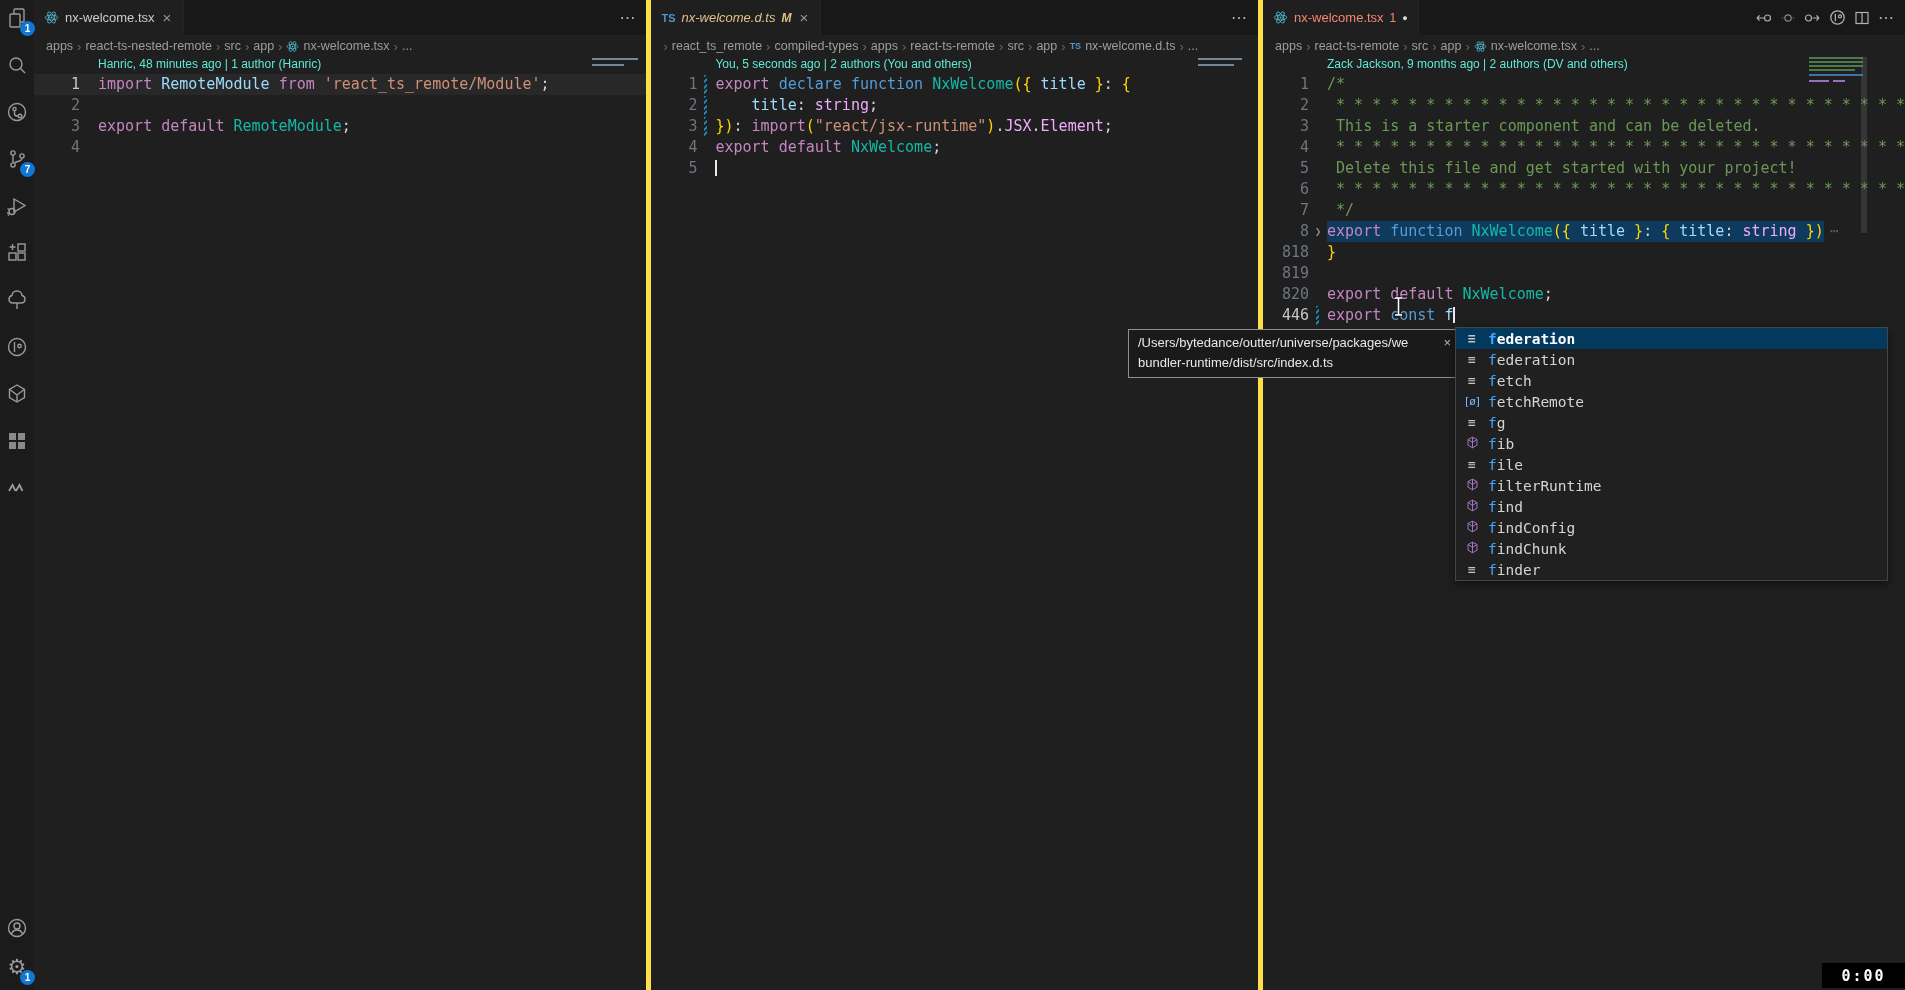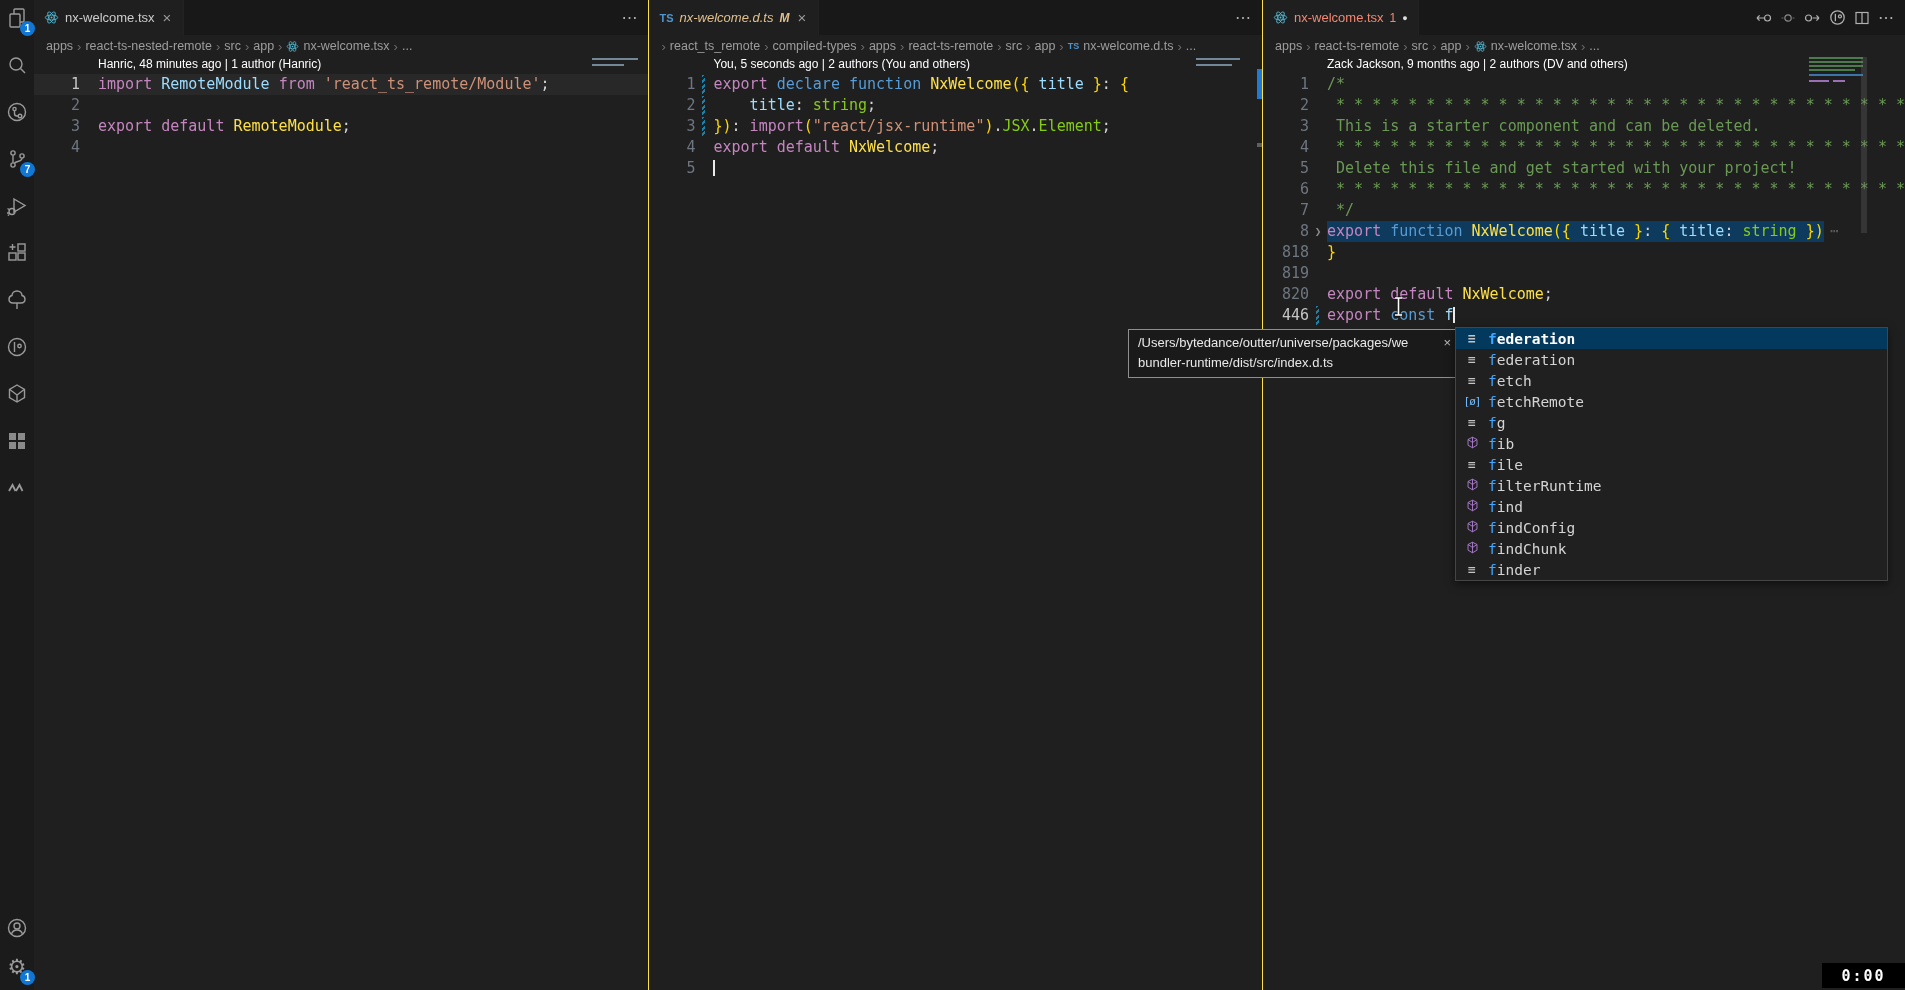--- a/index.html
+++ b/index.html
@@ -13,21 +13,21 @@
   .ab-top { display:flex; flex-direction:column; gap:21px; align-items:center; }
   .ab-bottom { margin-top:auto; display:flex; flex-direction:column; gap:13px; align-items:center; padding-bottom:10px; }
   .ab-item { position:relative; width:26px; height:26px; display:flex; align-items:center; justify-content:center; cursor:pointer; }
   .ab-item svg { stroke:#9a9a9a; fill:none; stroke-width:1.4; }
   .badge { position:absolute; right:-5px; bottom:-5px; min-width:15px; height:15px; border-radius:50%;
            background:#1177d4; color:#fff; font-size:10px; line-height:15px; text-align:center; font-weight:bold; }
   .gear-glyph { font-size:21px; color:#9a9a9a; }
 
   
   .group { display:flex; flex-direction:column; background:#1f1f1f;justify-content:center; }
-  .group + .group { border-left:1px solid #fde047; }
+  .group + .group { border-left:5px solid #fde047; }
   #group0 { width:632px; } #group1 { width:631px; } #group2 { flex:1; }
 
   .tabbar { height:35px; background:#181818; display:flex; align-items:stretch; flex:none; }
   .tab { display:flex; align-items:center; gap:6px; padding:0 10px; background:#1f1f1f; cursor:pointer;
          font-size:13px; color:#ccc; border-right:1px solid #222; }
   .tab-label { white-space:nowrap; }
   .tab-label.preview { font-style:italic; }
   .tab-label.modified { color:#e2c08d; }
   .tab-label.error { color:#f48771; }
   .tab-git { color:#e2c08d; font-style:italic; font-weight:bold; font-size:12px; }
@@ -38,36 +38,36 @@
   .tab-actions .icon-btn { cursor:pointer; display:flex; align-items:center; }
   .tab-actions svg { stroke:#b0b0b0; fill:none; stroke-width:1.2; }
   .more-glyph { font-size:16px; color:#b0b0b0; letter-spacing:1px; }
 
   .breadcrumbs { height:22px; display:flex; align-items:center; gap:4px; padding-left:12px;
                  font-size:12.5px; color:#9d9d9d; white-space:nowrap; overflow:hidden; }
   .bc-sep { color:#6a6a6a; font-size:13px; }
   .bc-item { cursor:pointer; }
 
   .editor { position:relative; flex:1; overflow:hidden; font-family:"DejaVu Sans Mono", monospace; }
-  .codelens { height:17px; font-size:12px; color:#ffffff; padding-left:64px;
+  .codelens { height:17px; font-size:12px; color:#5eead4; padding-left:64px;
               font-family:"Liberation Sans", sans-serif; }
   .code-line { position:relative; height:21px; display:flex; font-size:15px; line-height:21px; white-space:pre; }
   .code-line.active { background:rgba(255,255,255,0.045); }
   .ln { width:46px; text-align:right; color:#6e7681; flex:none; }
   .code-line.active .ln, .ln.bright { color:#c6c6c6; }
   .fold-cell { width:18px; flex:none; color:#8a8a8a; font-size:11px; text-align:center; }
   .mod-bar { position:absolute; left:53px; top:1px; bottom:1px; width:3px;
              background:repeating-linear-gradient(135deg,#1b81a8 0 2px,rgba(0,0,0,0) 2px 4px); }
   .ct { flex:none; }
   .hl-bg { background:#0d3a5d; }
   .caret { display:inline-block; width:2px; height:16px; background:#eaeaea; vertical-align:-3px; }
   .fold-ellipsis { color:#5a5a5a; margin-left:6px; }
 
-  .tk-k{color:#c586c0} .tk-b{color:#569cd6} .tk-f{color:#fde047} .tk-v{color:#9cdcfe}
-  .tk-s{color:#ce9178} .tk-t{color:#84cc16} .tk-c{color:#6a9955} .tk-p{color:#d4d4d4} .tk-g{color:#ffd700}
+  .tk-k{color:#c586c0} .tk-b{color:#569cd6} .tk-f{color:#14b8a6} .tk-v{color:#9cdcfe}
+  .tk-s{color:#ce9178} .tk-t{color:#f0abfc} .tk-c{color:#6a9955} .tk-p{color:#d4d4d4} .tk-g{color:#ffd700}
 
   .mm-mark { position:absolute; }
 
   
   .suggest { position:absolute; left:1455px; top:327px; width:433px; background:#202021;
              border:1px solid #454545; box-shadow:0 3px 8px rgba(0,0,0,.5); z-index:30; }
   .sg-row { height:21px; display:flex; align-items:center; gap:6px; padding-left:6px;
             font-family:"DejaVu Sans Mono", monospace; font-size:14.5px; color:#d4d4d4; cursor:pointer; }
   .sg-row.selected { background:#04395e; color:#fff; font-weight:bold; }
   .sg-icon { width:20px; flex:none; text-align:center; font-size:13px; }

